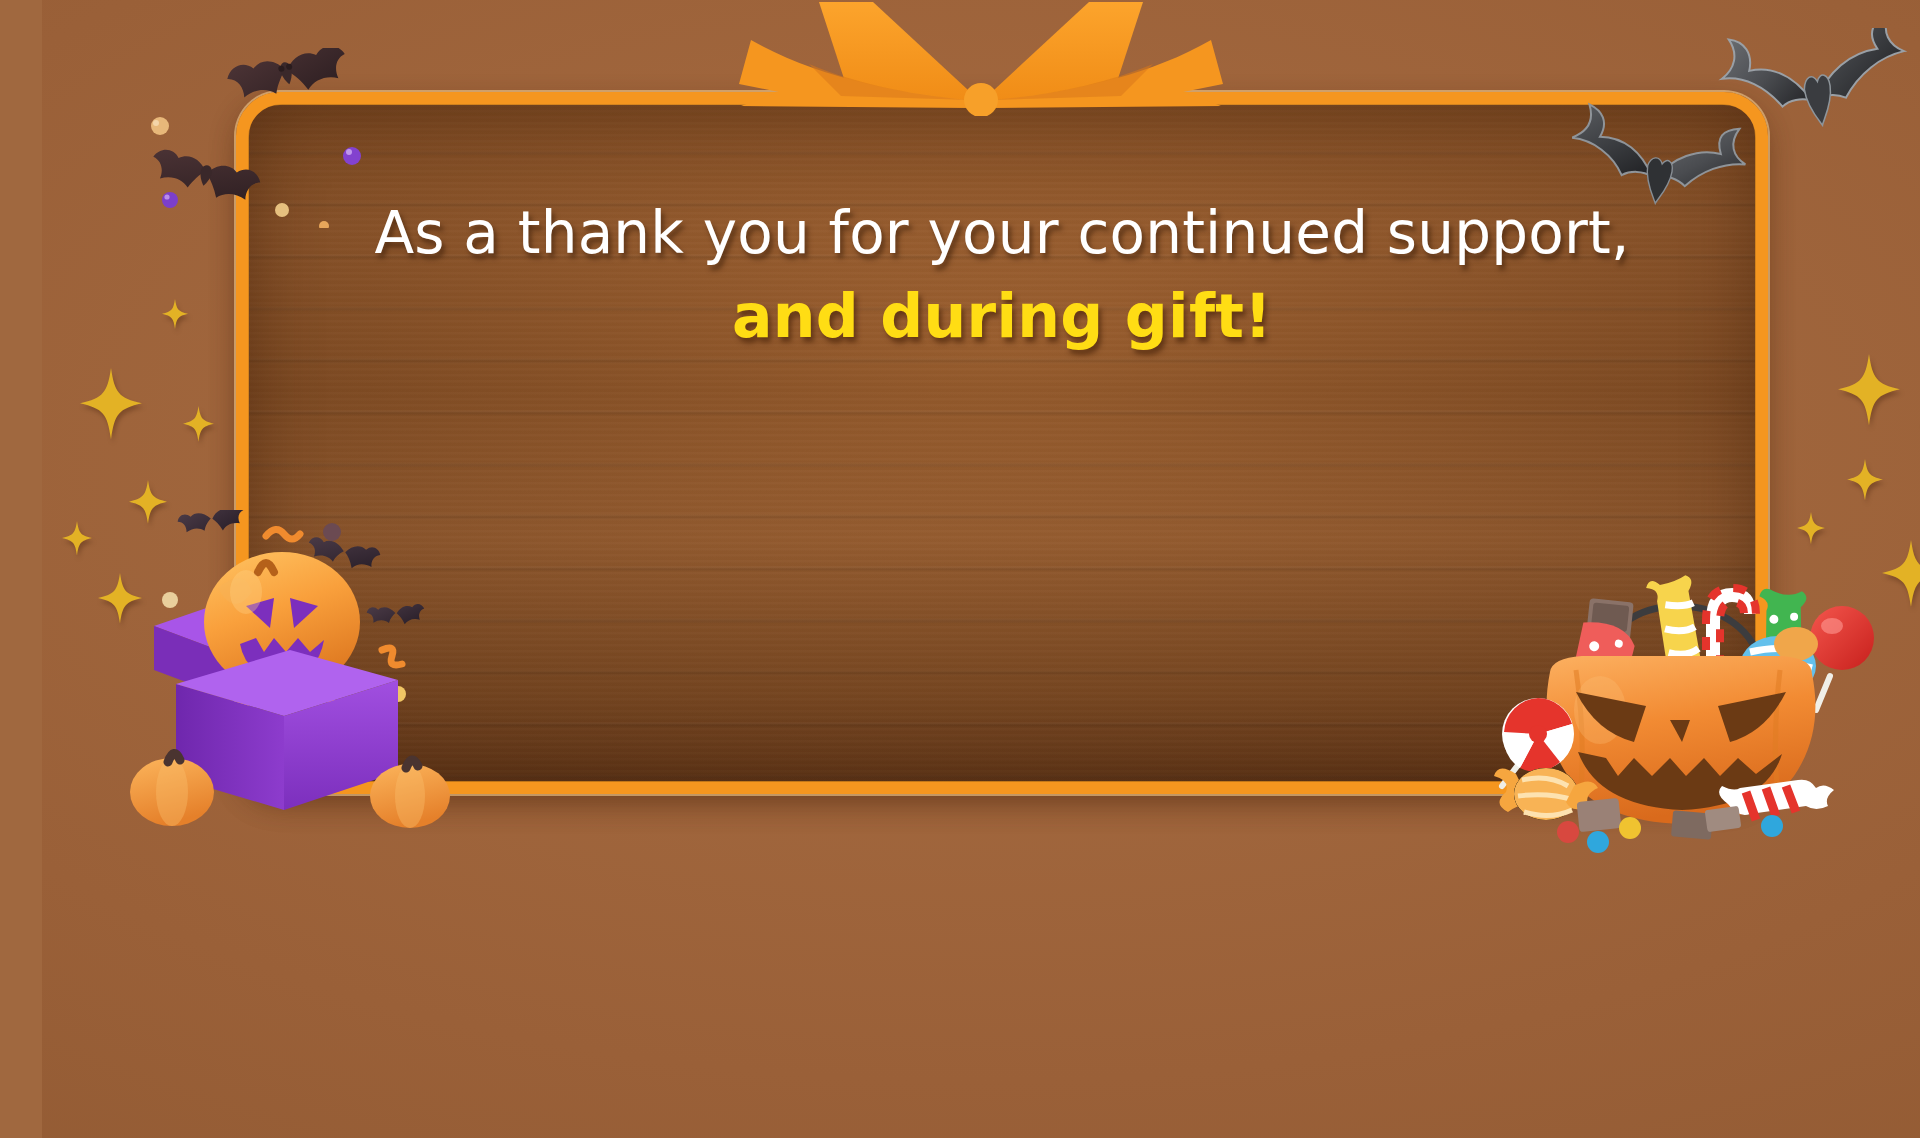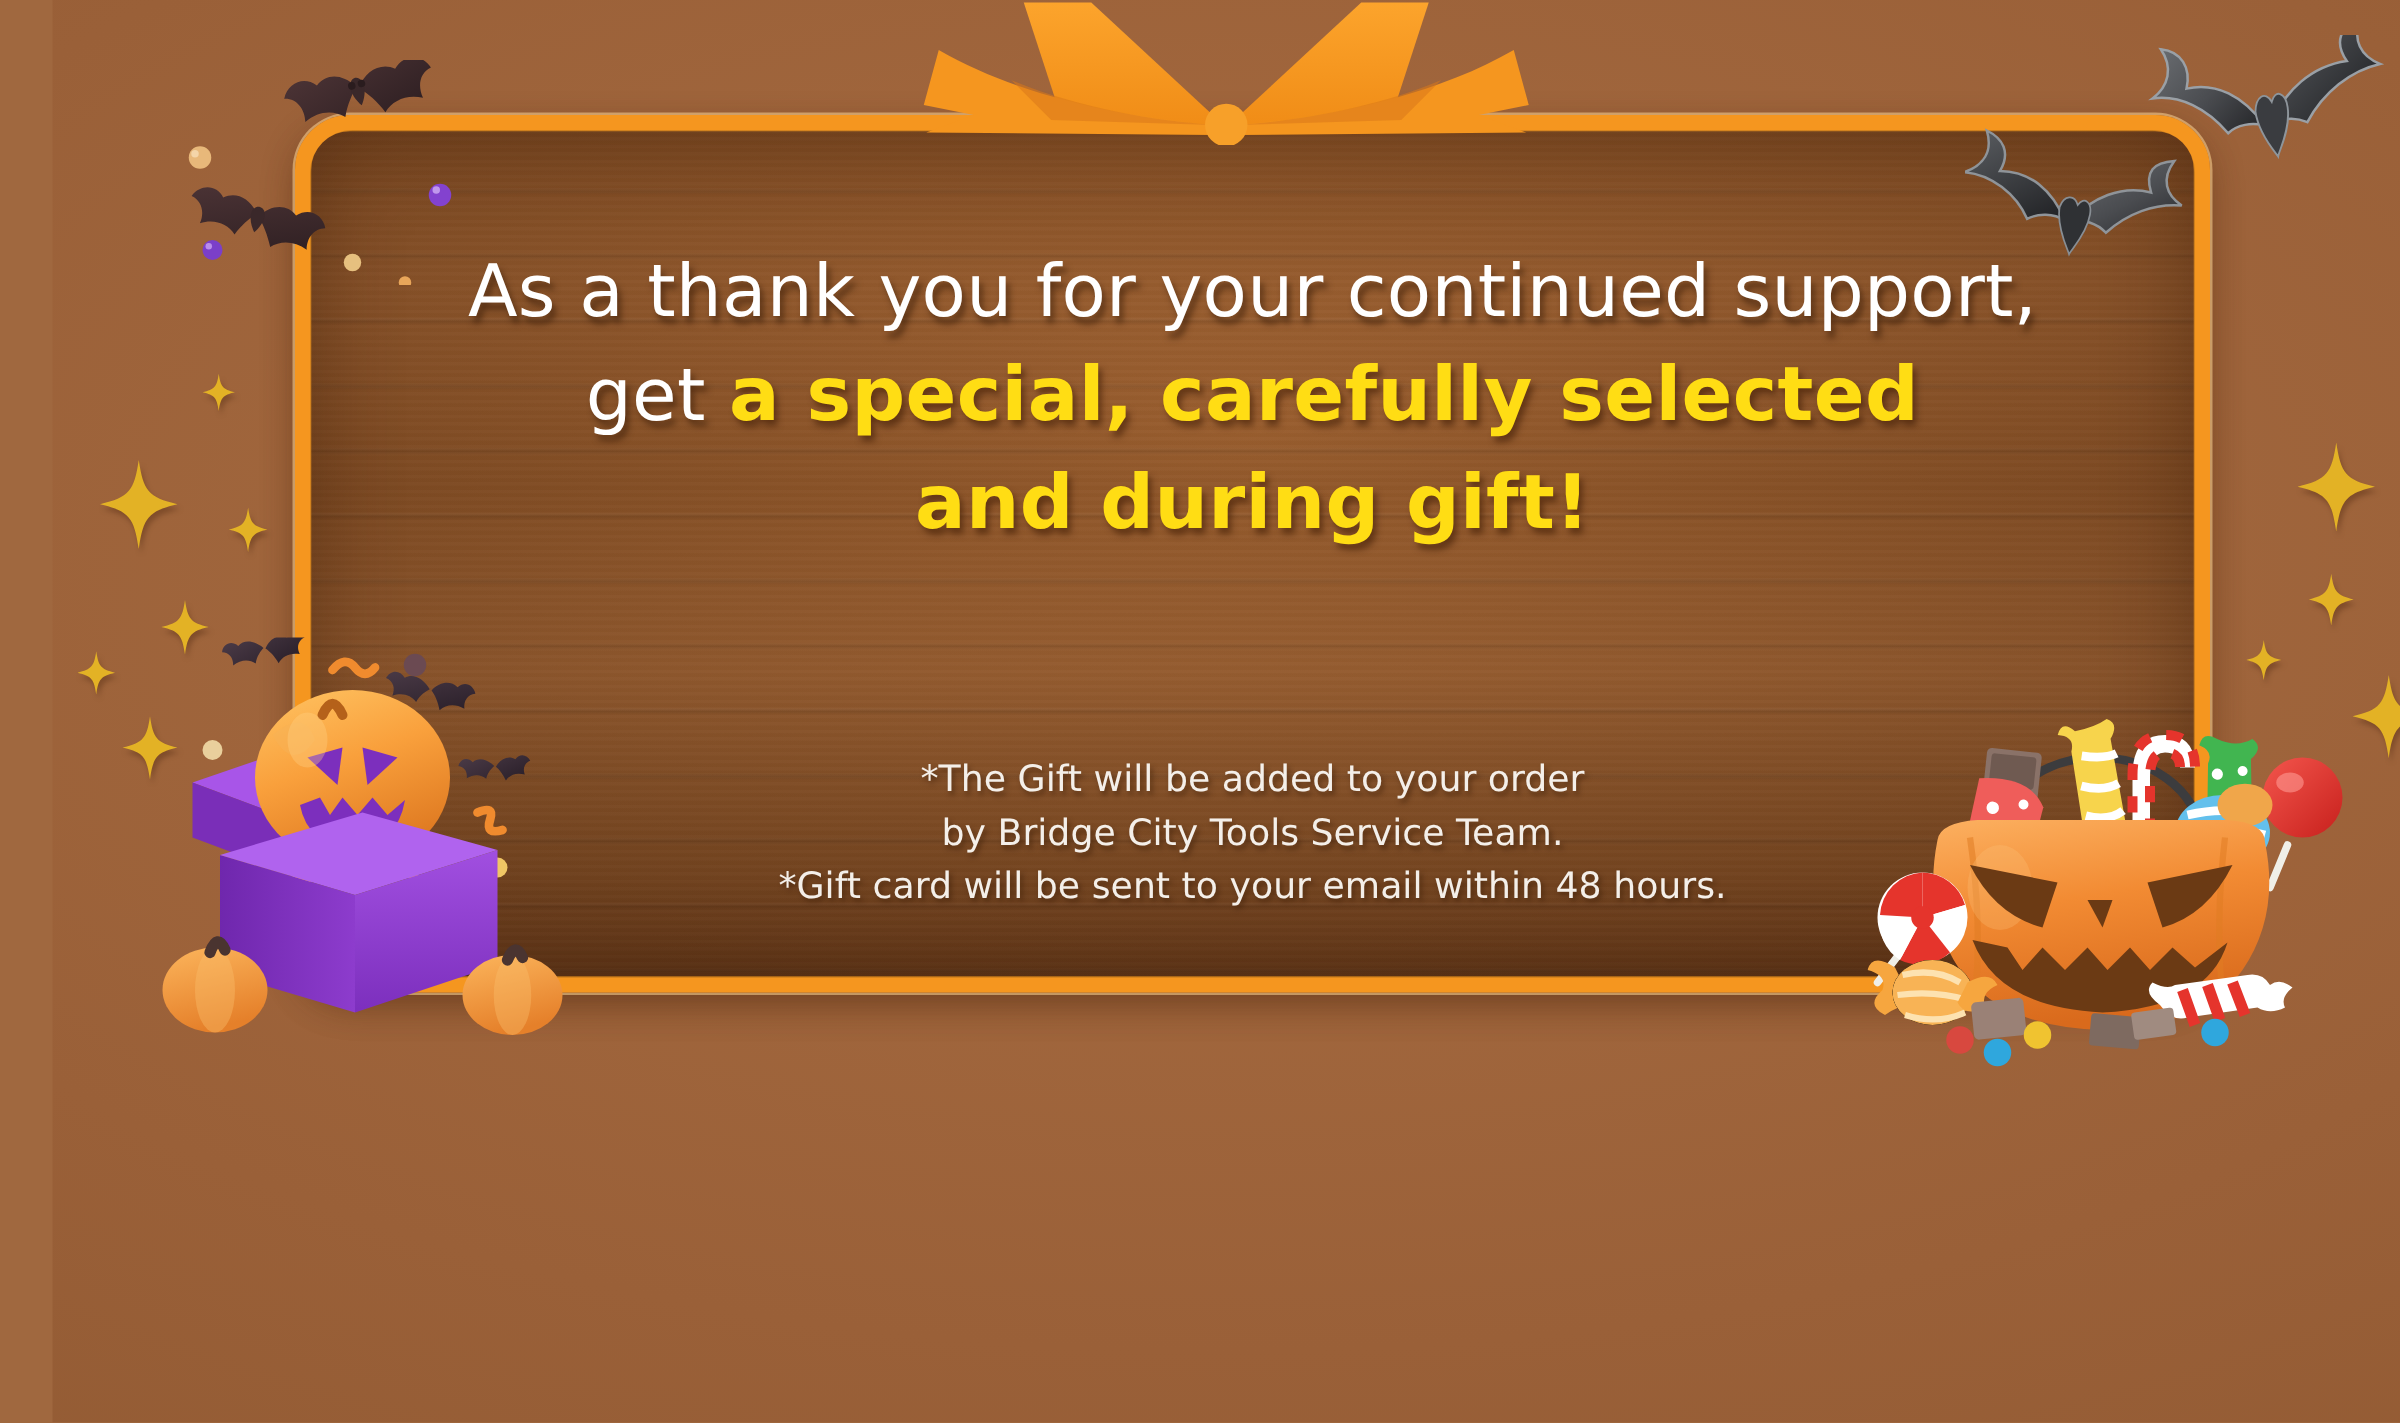--- a/index.html
+++ b/index.html
@@ -205,29 +205,23 @@
       <path d="M250 104 C200 100 140 90 88 68 L120 100 Z" fill="#d9791a" opacity=".55"></path>
       <path d="M270 104 C320 100 380 90 432 68 L400 100 Z" fill="#d9791a" opacity=".55"></path>
       <circle cx="260" cy="104" r="17" fill="#f7a029"></circle>
     </svg>
   </div>
 
   <div id="board">
 
     <div id="copy">
       <div class="hl">As a thank you for your continued support,</div>
-      <div class="hl mix"><span>get </span><span class="gold">a special,  carefully selected</span></div>
       <div class="hl"><span class="gold">and during gift!</span></div>
     </div>
 
-    <div id="note">
-      <div>*The Gift will be added to your order</div>
-      <div>by Bridge City Tools Service Team.</div>
-      <div>*Gift card will be sent to your email within 48 hours.</div>
-    </div>
 
   </div>
 
   <div class="deco" id="deco-tl">
     <svg width="280" height="180" viewBox="0 0 280 180">
       <defs>
         <linearGradient id="batBr" x1="0" y1="0" x2="1" y2="1">
           <stop offset="0%" stop-color="#4b3335"></stop>
           <stop offset="100%" stop-color="#2e1f22"></stop>
         </linearGradient>

